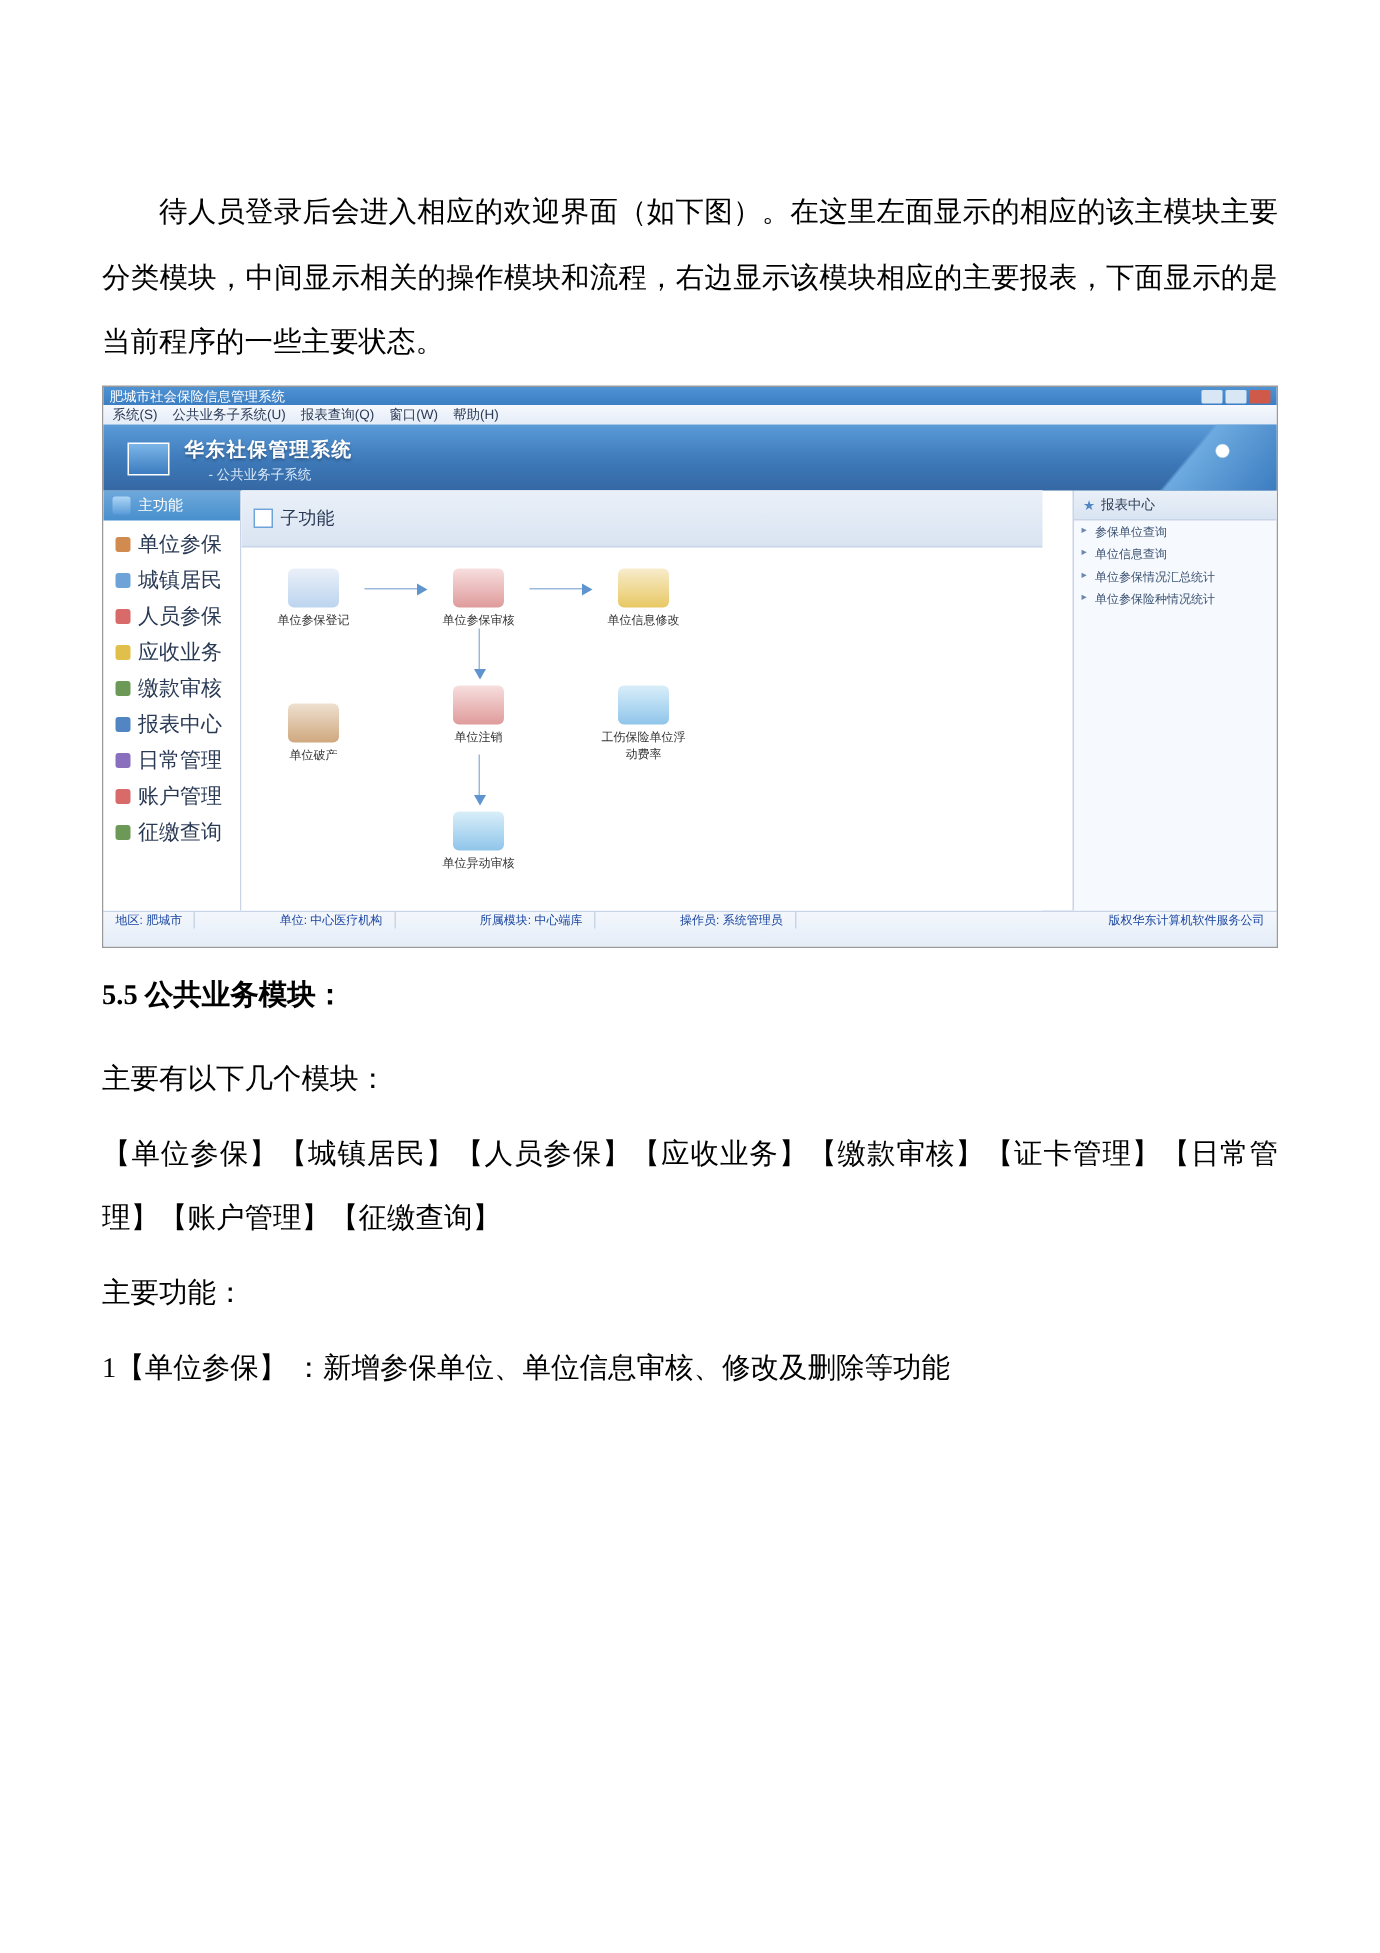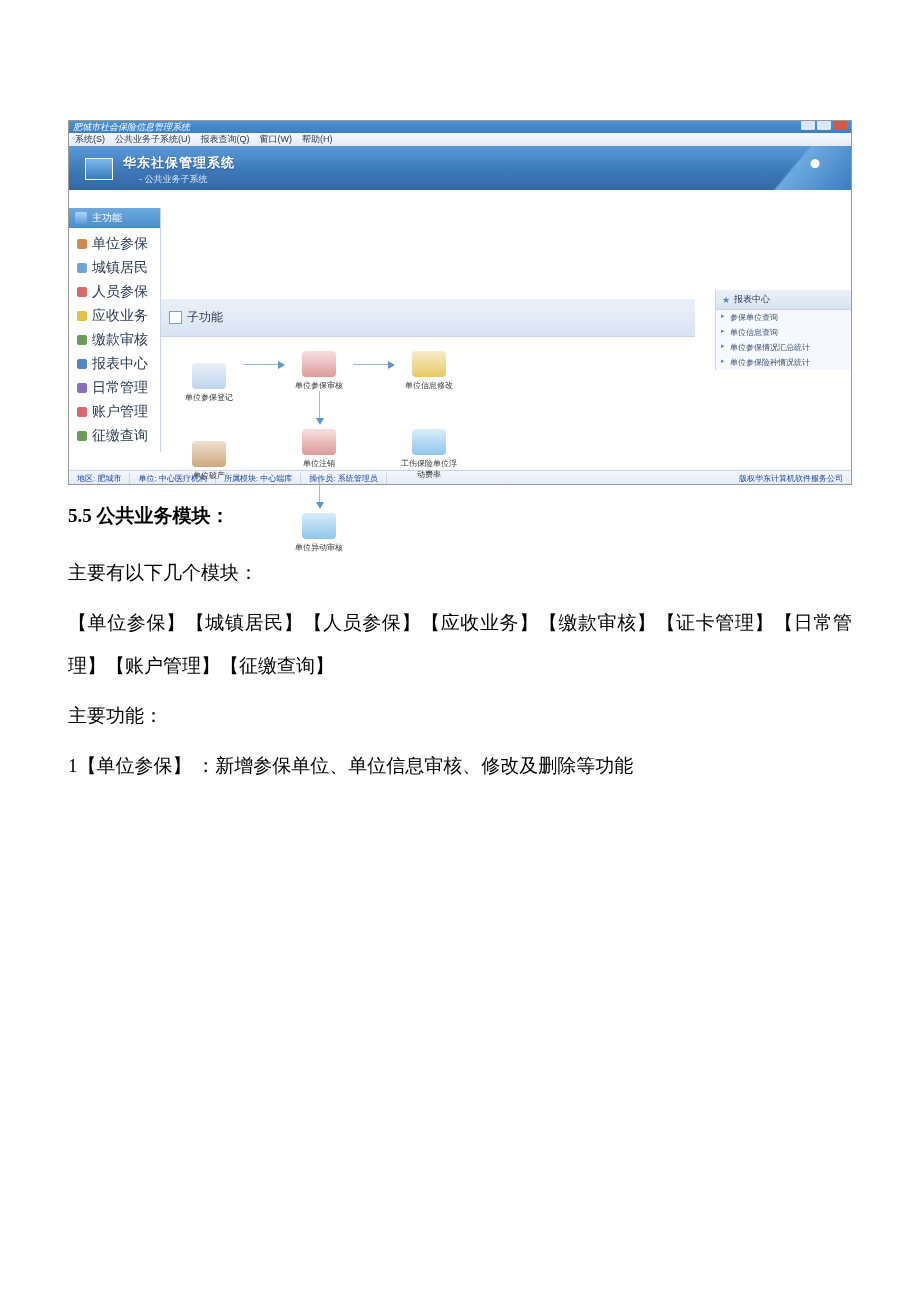--- a/index.html
+++ b/index.html
@@ -2,34 +2,34 @@
 <html><head>
 <meta charset="utf-8">
 <style>
   * { margin: 0; padding: 0; box-sizing: border-box; }
   body { width: 920px; min-height: 1302px; background: #fff; font-family: "SimSun", "宋体", serif; color: #000; }
   .page { padding: 120px 68px 40px 68px; }
   .para { font-size: 19px; line-height: 2.3; margin-bottom: 6px; text-align: justify; }
   .indent { text-indent: 2em; }
   .section-title { font-size: 19px; font-weight: bold; margin: 18px 0 22px 0; }
   .screenshot { border: 1px solid #999; width: 784px; margin: 0 0 10px 0; }
-  .ss-titlebar { background: linear-gradient(#4e93d4,#3c7ec3); height: 12px; display:flex; justify-content:space-between; padding:0 4px;font-style:italic; }
+  .ss-titlebar { background: linear-gradient(#4e93d4,#3c7ec3); height: 12px; display:flex; align-items:center; justify-content:space-between; padding:0 4px; }
   .ss-title-txt { font-size: 9px; color:#fff; font-family:"Microsoft YaHei",sans-serif; }
   .winbtns { display:flex; gap:2px; }
   .winbtn { width:14px; height:9px; border-radius:1px; }
   .winbtn.min { background:#d9e6f4; }
   .winbtn.max { background:#d9e6f4; }
   .winbtn.close { background:#d05a4a; }
   .ss-menubar { background: linear-gradient(#f6f9fe,#e4ecf7); height:13px; font-size:9px; font-family:"Microsoft YaHei",sans-serif; color:#2a3a55; padding:0 6px; display:flex; gap:10px; align-items:center;text-align:center; }
   .ss-banner { background: linear-gradient(#5a9bd8,#3e79b9 55%,#3468a4); height:44px; position:relative; overflow:hidden; }
   .ss-logo { width:28px; height:22px; background:linear-gradient(#7cb6e8,#3c7cc0); border:1px solid #fff; position:absolute; left:16px; top:12px; }
   .ss-app { position:absolute; left:54px; top:8px; font-family:"Microsoft YaHei",sans-serif; font-size:13px; color:#fff; font-weight:bold; letter-spacing:1px; text-shadow:0 1px 2px rgba(0,0,0,.3); }
   .ss-sub { position:absolute; left:70px; top:27px; font-family:"Microsoft YaHei",sans-serif; font-size:9px; color:#d9e9f8; }
   .ss-right-graphic { position:absolute; right:0; top:0; width:120px; height:44px; background:radial-gradient(circle at 70% 40%, #fff 4px, transparent 5px), linear-gradient(130deg, transparent 50%, #6daae0 52%, #3c7cc0); }
-  .ss-body { display:flex; height:280px;align-items:center; }
+  .ss-body { display:flex; height:280px; }
   .ss-sidebar { width:92px; background:#fff; border-right:1px solid #c9d5e7; }
   .ss-sidebar-header { background:linear-gradient(#6fa9db,#478fcd); height:20px; color:#fff; font-size:10px; font-family:"Microsoft YaHei",sans-serif; display:flex; align-items:center; padding-left:6px; }
   .ss-sidebar-header::before { content:""; width:12px; height:12px; background:linear-gradient(#aed5f5,#5a9bd8); border-radius:2px; margin-right:5px; }
   .ss-nav { padding:4px 0; }
   .nav-item { display:flex; align-items:center; gap:5px; font-size:14px; font-family:"Microsoft YaHei",sans-serif; color:#2a3a55; padding:3px 8px; cursor:pointer; }
   .nav-ico { width:10px; height:10px; border-radius:2px; }
   .c1{background:#d18b4e;} .c2{background:#6ea3d8;} .c3{background:#d86a6a;} .c4{background:#e0c04a;} .c5{background:#6c9957;} .c6{background:#5186c2;} .c7{background:#8a6fbf;} .c8{background:#d86a6a;} .c9{background:#6c9957;}
   .ss-main { flex:1; background:#fff; position:relative; }
   .ss-main-header { background:linear-gradient(#eaf0f8,#d9e4f2); height:38px; font-size:12px; font-family:"Microsoft YaHei",sans-serif; color:#2a3a55; display:flex; align-items:center; padding-left:8px; border-bottom:1px solid #c9d5e7; }
   .ss-main-header::before { content:""; width:11px; height:11px; background:#fff; border:1px solid #6ea3d8; margin-right:5px; }
@@ -45,28 +45,29 @@
   .ico7{background:linear-gradient(#d9eef9,#8fc5ea);}
   .arrow-h { position:absolute; height:0; border-top:1px solid #9bb9dd; }
   .arrow-h::after { content:""; position:absolute; right:-2px; top:-4px; border-left:7px solid #5f94ce; border-top:4px solid transparent; border-bottom:4px solid transparent; }
   .arrow-v { position:absolute; width:0; border-left:1px solid #9bb9dd; }
   .arrow-v::after { content:""; position:absolute; left:-4px; bottom:-2px; border-top:7px solid #5f94ce; border-left:4px solid transparent; border-right:4px solid transparent; }
   .ss-reports { width:136px; background:#f6f9fe; border-left:1px solid #c9d5e7;margin-left:20px; }
   .rep-header { background:linear-gradient(#eaf0f8,#d9e4f2); height:20px; font-size:9px; font-family:"Microsoft YaHei",sans-serif; color:#2a3a55; display:flex; align-items:center; padding-left:6px; border-bottom:1px solid #c9d5e7; }
   .rep-header::before { content:"★"; color:#5186c2; font-size:9px; margin-right:4px; }
   .rep-item { font-size:8px; font-family:"Microsoft YaHei",sans-serif; color:#3a5171; padding:2px 6px 2px 14px; position:relative; cursor:pointer; }
   .rep-item::before { content:"▸"; position:absolute; left:5px; top:2px; font-size:7px; color:#6b87ab; }
-  .ss-status { background:linear-gradient(#f3f7fc,#e4ecf7); height:14px; border-top:1px solid #c9d5e7; display:flex; font-size:8px; font-family:"Microsoft YaHei",sans-serif; color:#1a45a0; align-items:flex-end; }
+  .ss-status { background:linear-gradient(#f3f7fc,#e4ecf7); height:24px; border-top:1px solid #c9d5e7; display:flex; font-size:8px; font-family:"Microsoft YaHei",sans-serif; color:#1a45a0; align-items:flex-start;gap:48px; }
   .status-cell { padding:0 8px; border-right:1px solid #c9d5e7; white-space:nowrap; }
   .status-cell:last-child { margin-left:auto; border-right:none; }
 </style>
 </head>
 <body>
 
 <div class="page">
+  <p class="para indent">待人员登录后会进入相应的欢迎界面（如下图）。在这里左面显示的相应的该主模块主要分类模块，中间显示相关的操作模块和流程，右边显示该模块相应的主要报表，下面显示的是当前程序的一些主要状态。</p>
 
   <div class="screenshot">
     <div class="ss-titlebar">
       <span class="ss-title-txt">肥城市社会保险信息管理系统</span>
       <div class="winbtns">
         <div class="winbtn min"></div>
         <div class="winbtn max"></div>
         <div class="winbtn close"></div>
       </div>
     </div>
@@ -121,21 +122,21 @@
             </div>
           <div class="nav-item">
               <span class="nav-ico c9"></span>
               <span>征缴查询</span>
             </div>
         </div>
       </div>
       <div class="ss-main">
         <div class="ss-main-header">子功能</div>
         <div class="canvas">
-          <div class="flow-node" style="left:18px; top:26px;"><div class="flow-ico ico1"></div><span>单位参保登记</span></div>
+          <div class="flow-node" style="left:18px; top:14px;"><div class="flow-ico ico1"></div><span>单位参保登记</span></div>
           <div class="arrow-h" style="left:82px; top:27px; width:40px;"></div>
           <div class="flow-node" style="left:128px; top:14px;"><div class="flow-ico ico2"></div><span>单位参保审核</span></div>
           <div class="arrow-h" style="left:192px; top:27px; width:40px;"></div>
           <div class="flow-node" style="left:238px; top:14px;"><div class="flow-ico ico3"></div><span>单位信息修改</span></div>
 
           <div class="arrow-v" style="left:158px; top:54px; height:32px;"></div>
 
           <div class="flow-node" style="left:18px; top:104px;"><div class="flow-ico ico4"></div><span>单位破产</span></div>
           <div class="flow-node" style="left:128px; top:92px;"><div class="flow-ico ico5"></div><span>单位注销</span></div>
           <div class="flow-node" style="left:238px; top:92px;"><div class="flow-ico ico6"></div><span>工伤保险单位浮动费率</span></div>

